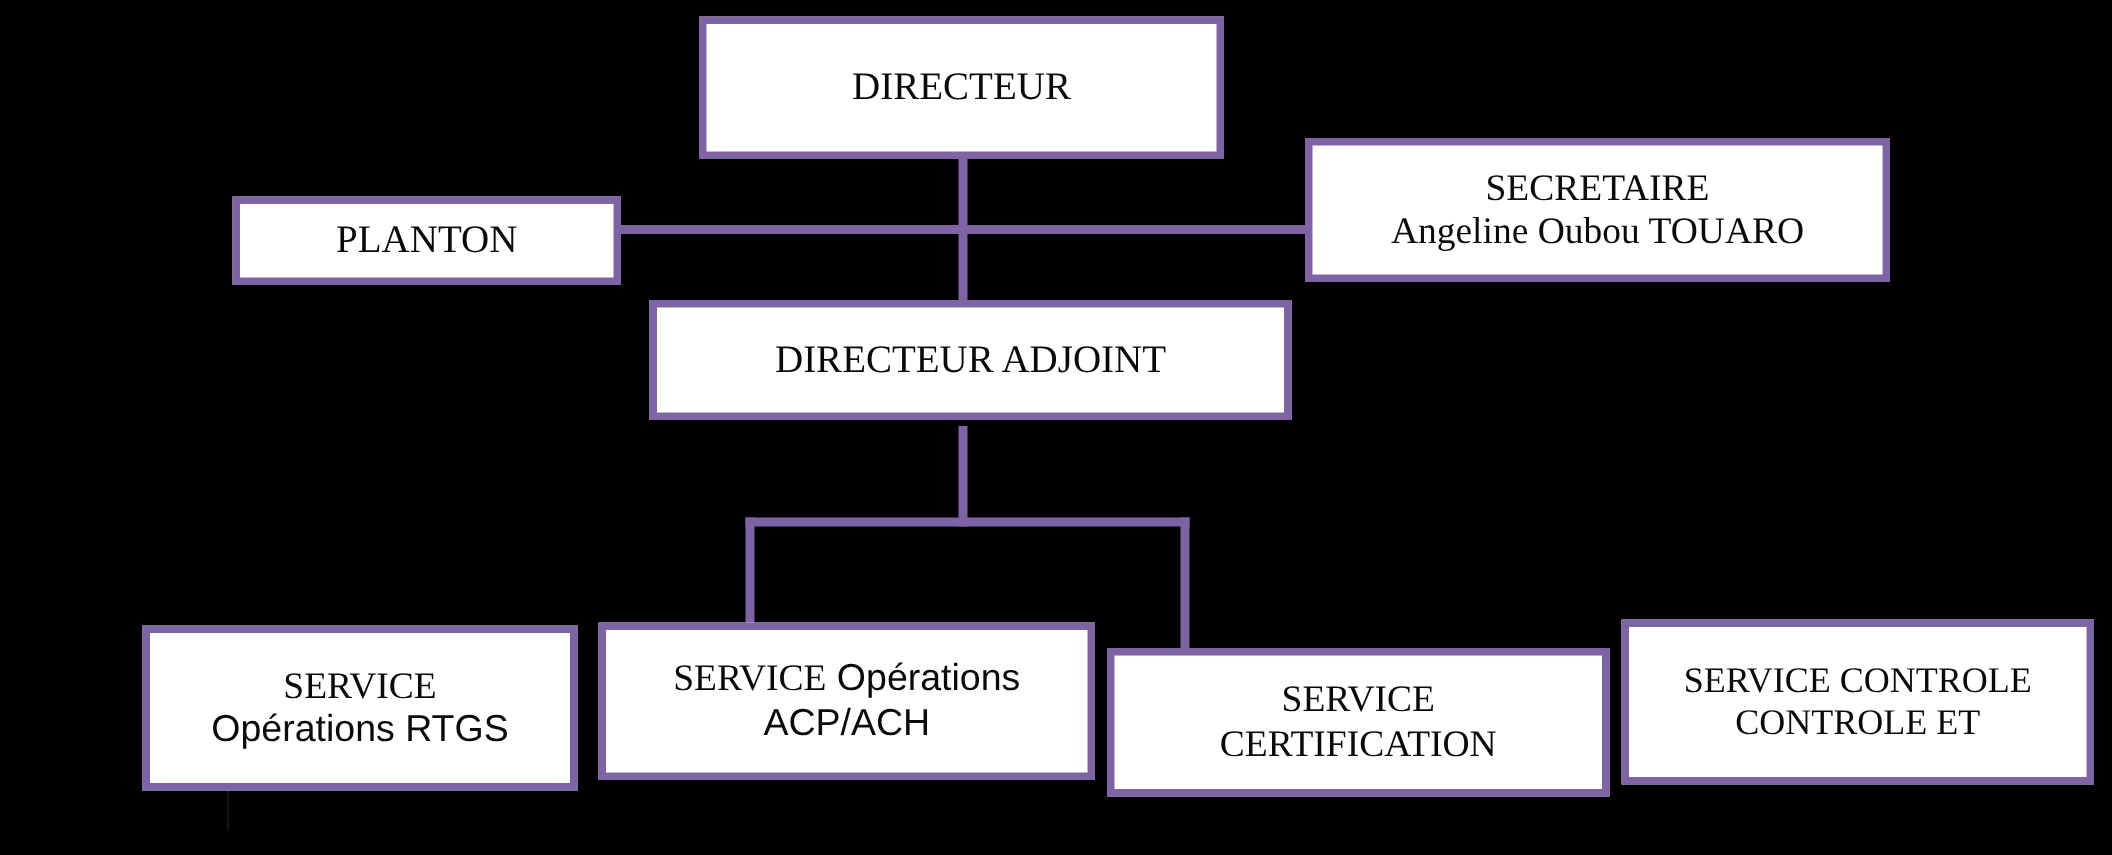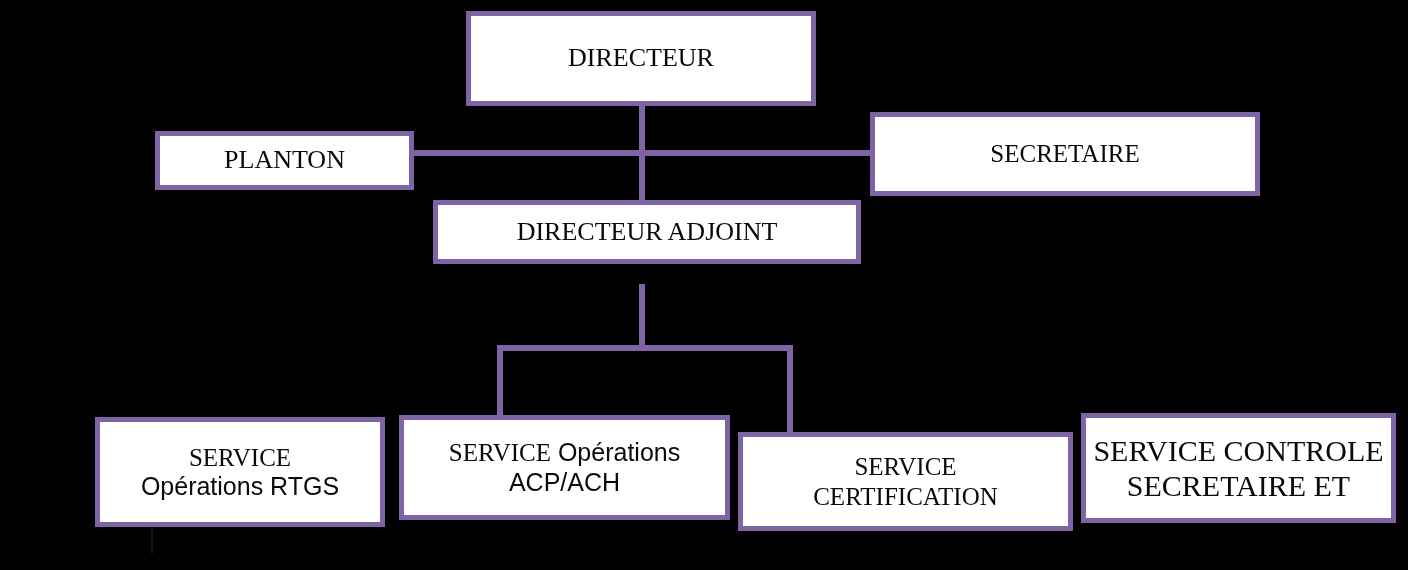--- a/index.html
+++ b/index.html
@@ -37,21 +37,21 @@
     line-height: 1.18;
   }
 
   
   .serif { font-family: "Liberation Serif", serif; }
   
   .sans  { font-family: "Liberation Sans", sans-serif; }
 
   .t26 { font-size: 26px; }
   .t25 { font-size: 25px; }
-  .t24 { font-size: 30px; }
+  .t24 { font-size: 24px; }
 
   
   .conn {
     position: absolute;
     background: #7E64A4;
     z-index: 1;
   }
   .conn-v { width: 6px; }
   .conn-h { height: 6px; }
 
@@ -82,41 +82,42 @@
   <div class="stub-thin" style="left:151px; top:514px; height:40px;"></div>
 
   <div class="node" style="left:466px; top:11px; width:350px; height:95px;">
     <span class="line serif t26">DIRECTEUR</span>
   </div>
 
   <div class="node" style="left:155px; top:131px; width:259px; height:59px;">
     <span class="line serif t26">PLANTON</span>
   </div>
 
-  <div class="node" style="left:870px; top:112px; width:390px; height:84px;">
+  <div class="node" style="left:870px; top:92px; width:390px; height:96px;">
     <span class="line serif t25">SECRETAIRE</span>
+    <span class="line serif t25">Angeline Oubou TOUARO</span>
   </div>
 
-  <div class="node" style="left:433px; top:200px; width:428px; height:64px;">
+  <div class="node" style="left:433px; top:200px; width:428px; height:80px;">
     <span class="line serif t26">DIRECTEUR ADJOINT</span>
   </div>
 
   <div class="node" style="left:95px; top:417px; width:290px; height:110px;">
     <span class="line serif t25">SERVICE</span>
     <span class="line sans t25">Opérations RTGS</span>
   </div>
 
   <div class="node" style="left:399px; top:415px; width:331px; height:105px;">
     <span class="line"><span class="serif t25">SERVICE</span><span class="sans t25"> Opérations</span></span>
     <span class="line sans t25">ACP/ACH</span>
   </div>
 
   <div class="node" style="left:738px; top:432px; width:335px; height:99px;">
     <span class="line serif t25">SERVICE</span>
     <span class="line serif t25">CERTIFICATION</span>
   </div>
 
   <div class="node" style="left:1081px; top:413px; width:315px; height:110px;">
     <span class="line serif t24">SERVICE CONTROLE</span>
-    <span class="line serif t24">SECRETAIRE ET</span>
+    <span class="line serif t24">CONTROLE ET</span>
   </div>
 
 </div>
 
 </body></html>

